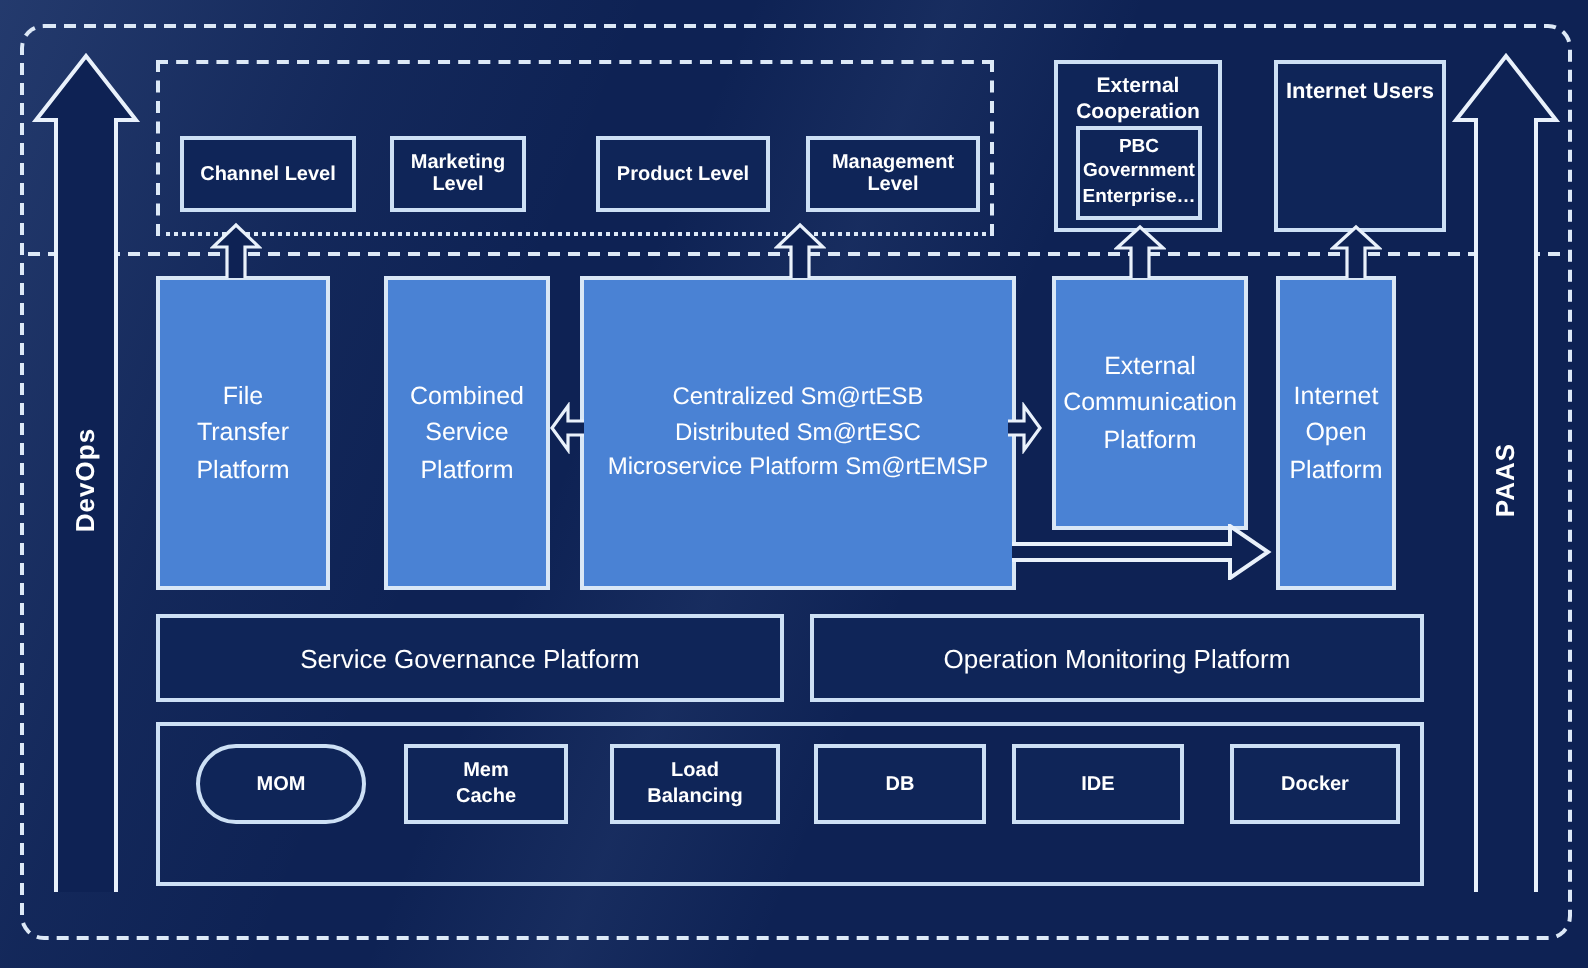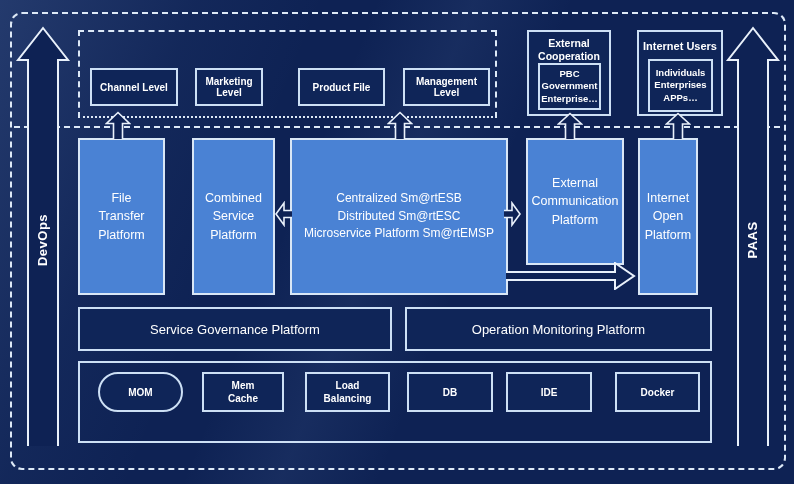--- a/index.html
+++ b/index.html
@@ -66,38 +66,35 @@
   <div class="abs rail-label" style="left:693px; top:231px;">PAAS</div>
 
   <div class="abs levels-box"></div>
   <div class="abs darkbox lvl" style="left:90px; width:88px;">
     <span class="t">Channel Level</span>
   </div>
   <div class="abs darkbox lvl" style="left:195px; width:68px;align-items:center;">
     <span class="t">Marketing Level</span>
   </div>
   <div class="abs darkbox lvl" style="left:298px; width:87px;">
-    <span class="t">Product File</span>
+    <span class="t">Product Level</span>
   </div>
   <div class="abs darkbox lvl" style="left:403px; width:87px;">
     <span class="t">Management Level</span>
   </div>
 
   <div class="abs topbox" style="left:527px; width:84px;">
     <div class="ttl t">External
 Cooperation</div>
     <div class="inner t">PBC Government
 Enterprise…</div>
   </div>
 
   <div class="abs topbox" style="left:637px; width:86px;">
     <div class="ttl single t">Internet Users</div>
-    <div class="inner t" style="top:27px; height:53px;">Individuals
-Enterprises
-APPs…</div>
   </div>
 
   <div class="abs bluebox plat" style="left:78px; width:87px;">
     <span class="t">File
 Transfer
 Platform</span>
   </div>
   <div class="abs bluebox plat" style="left:192px; width:83px;">
     <span class="t">Combined
 Service

